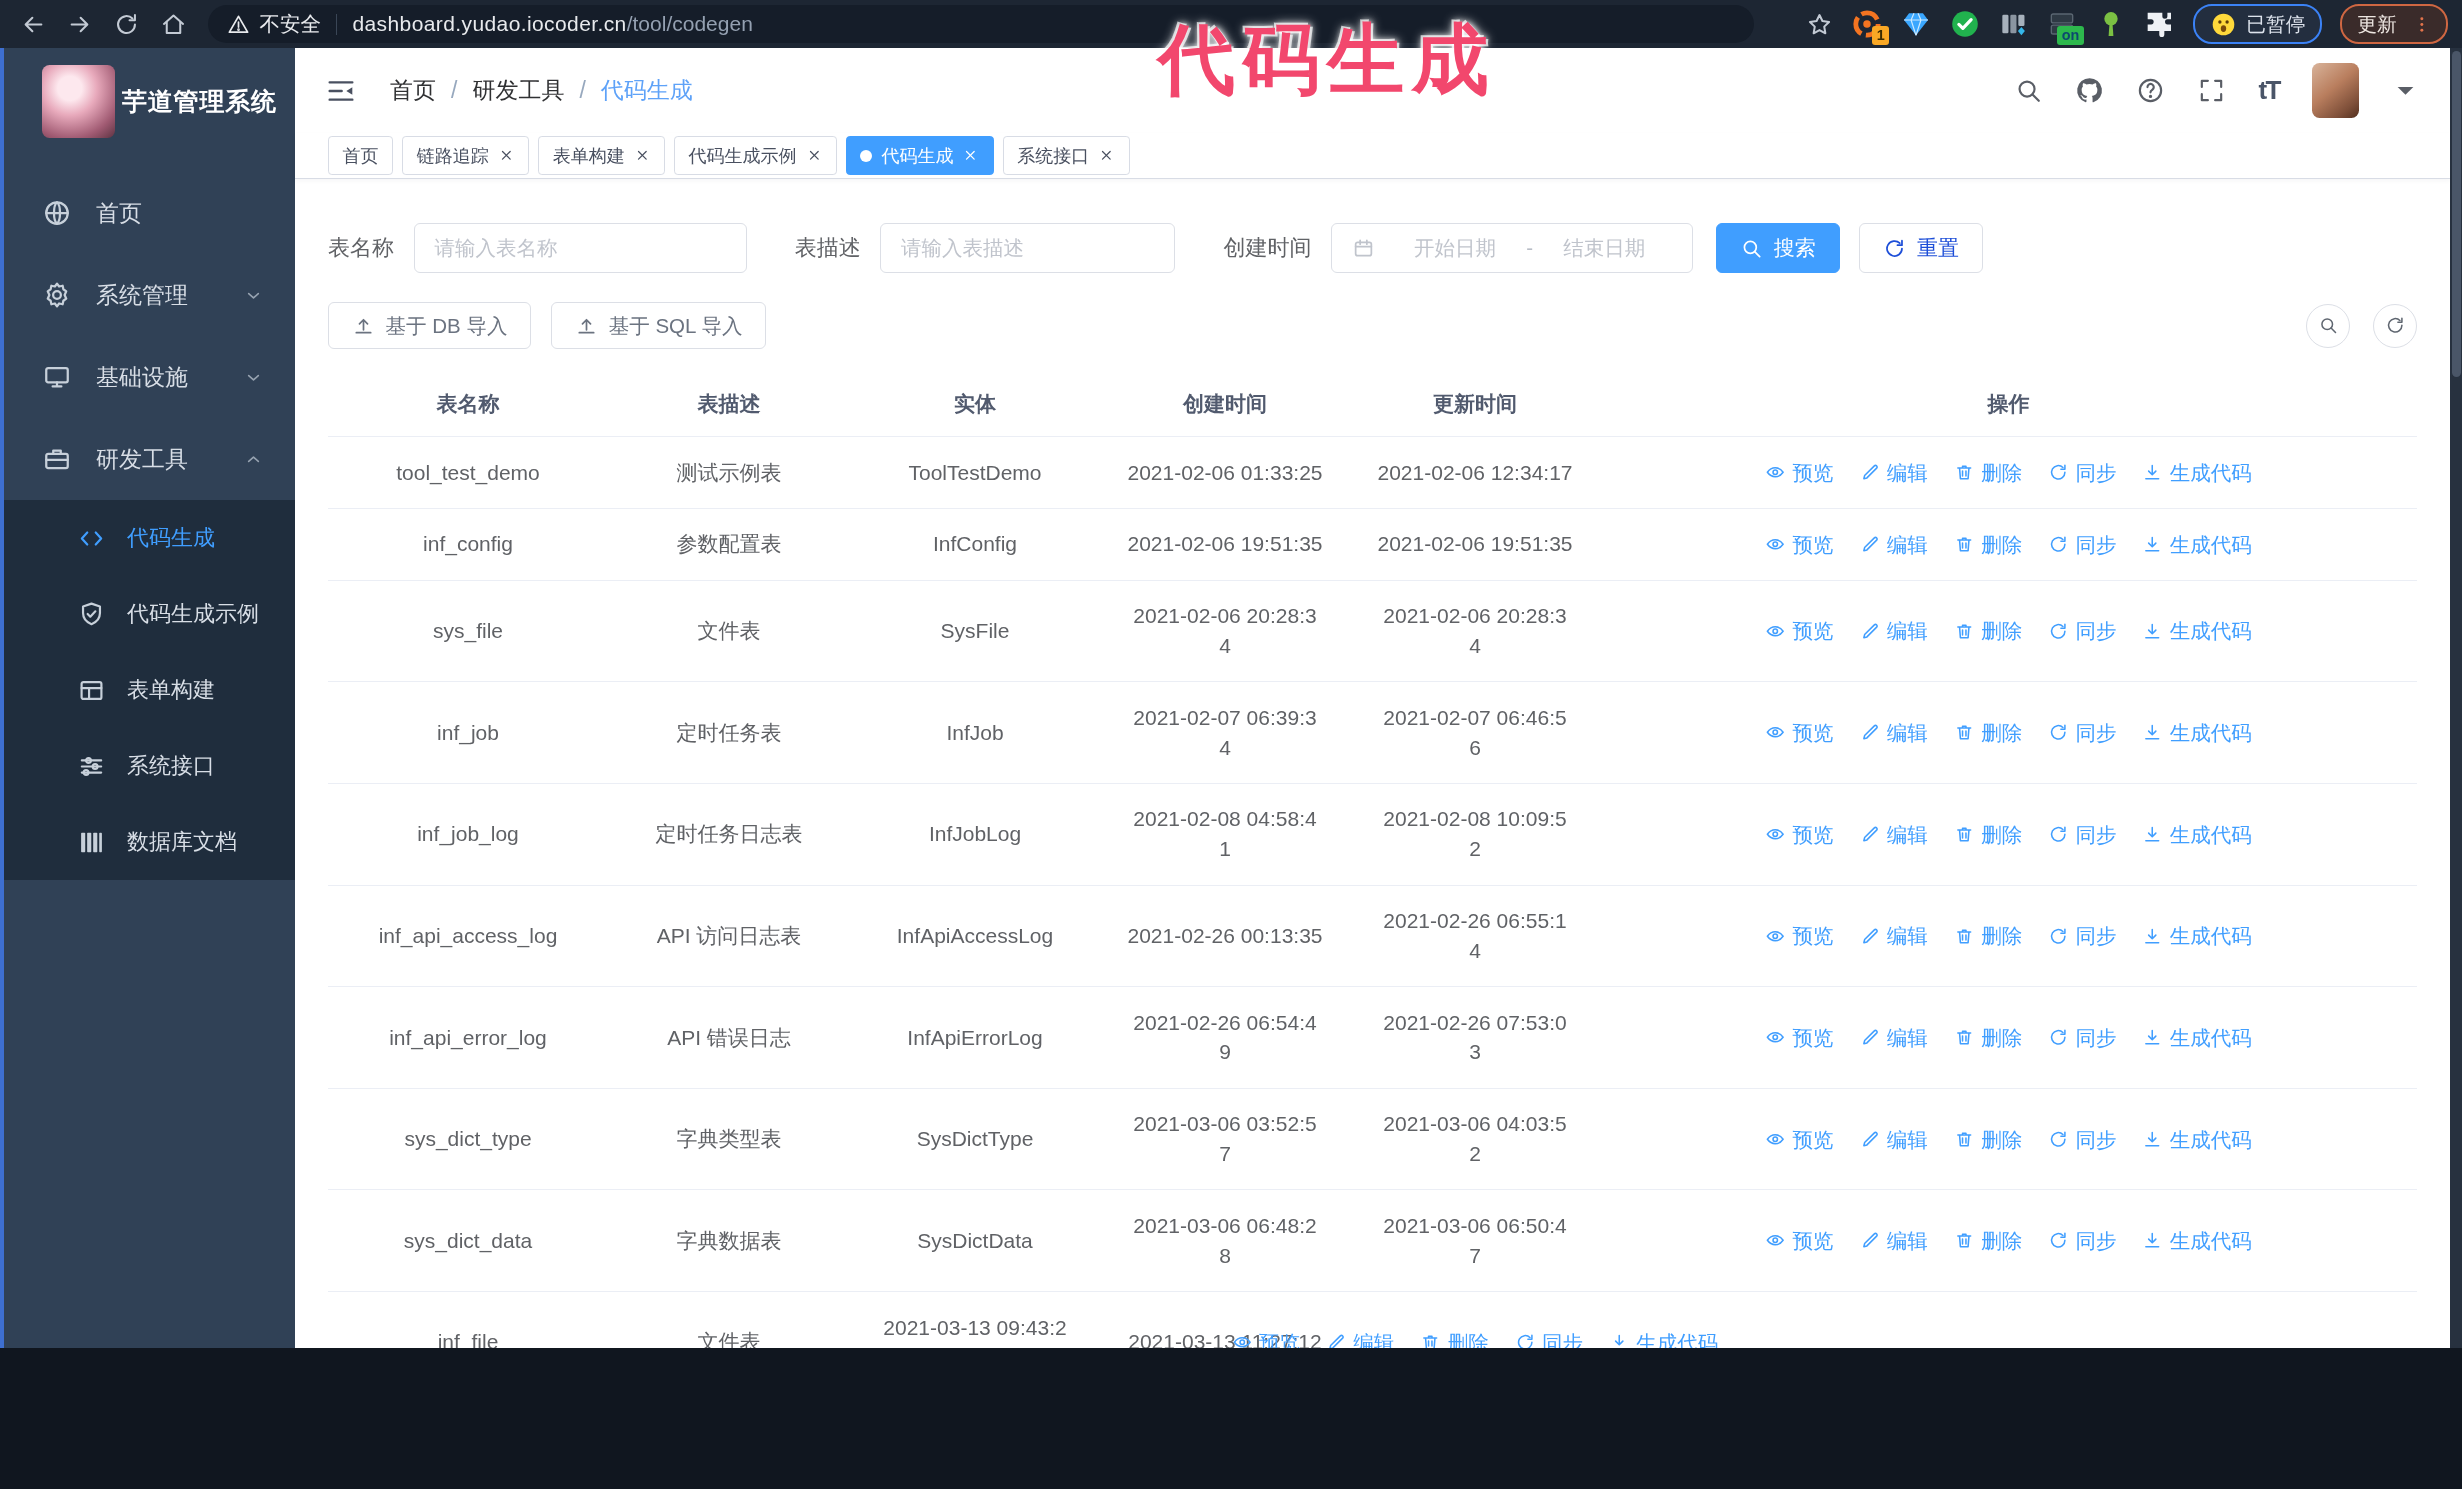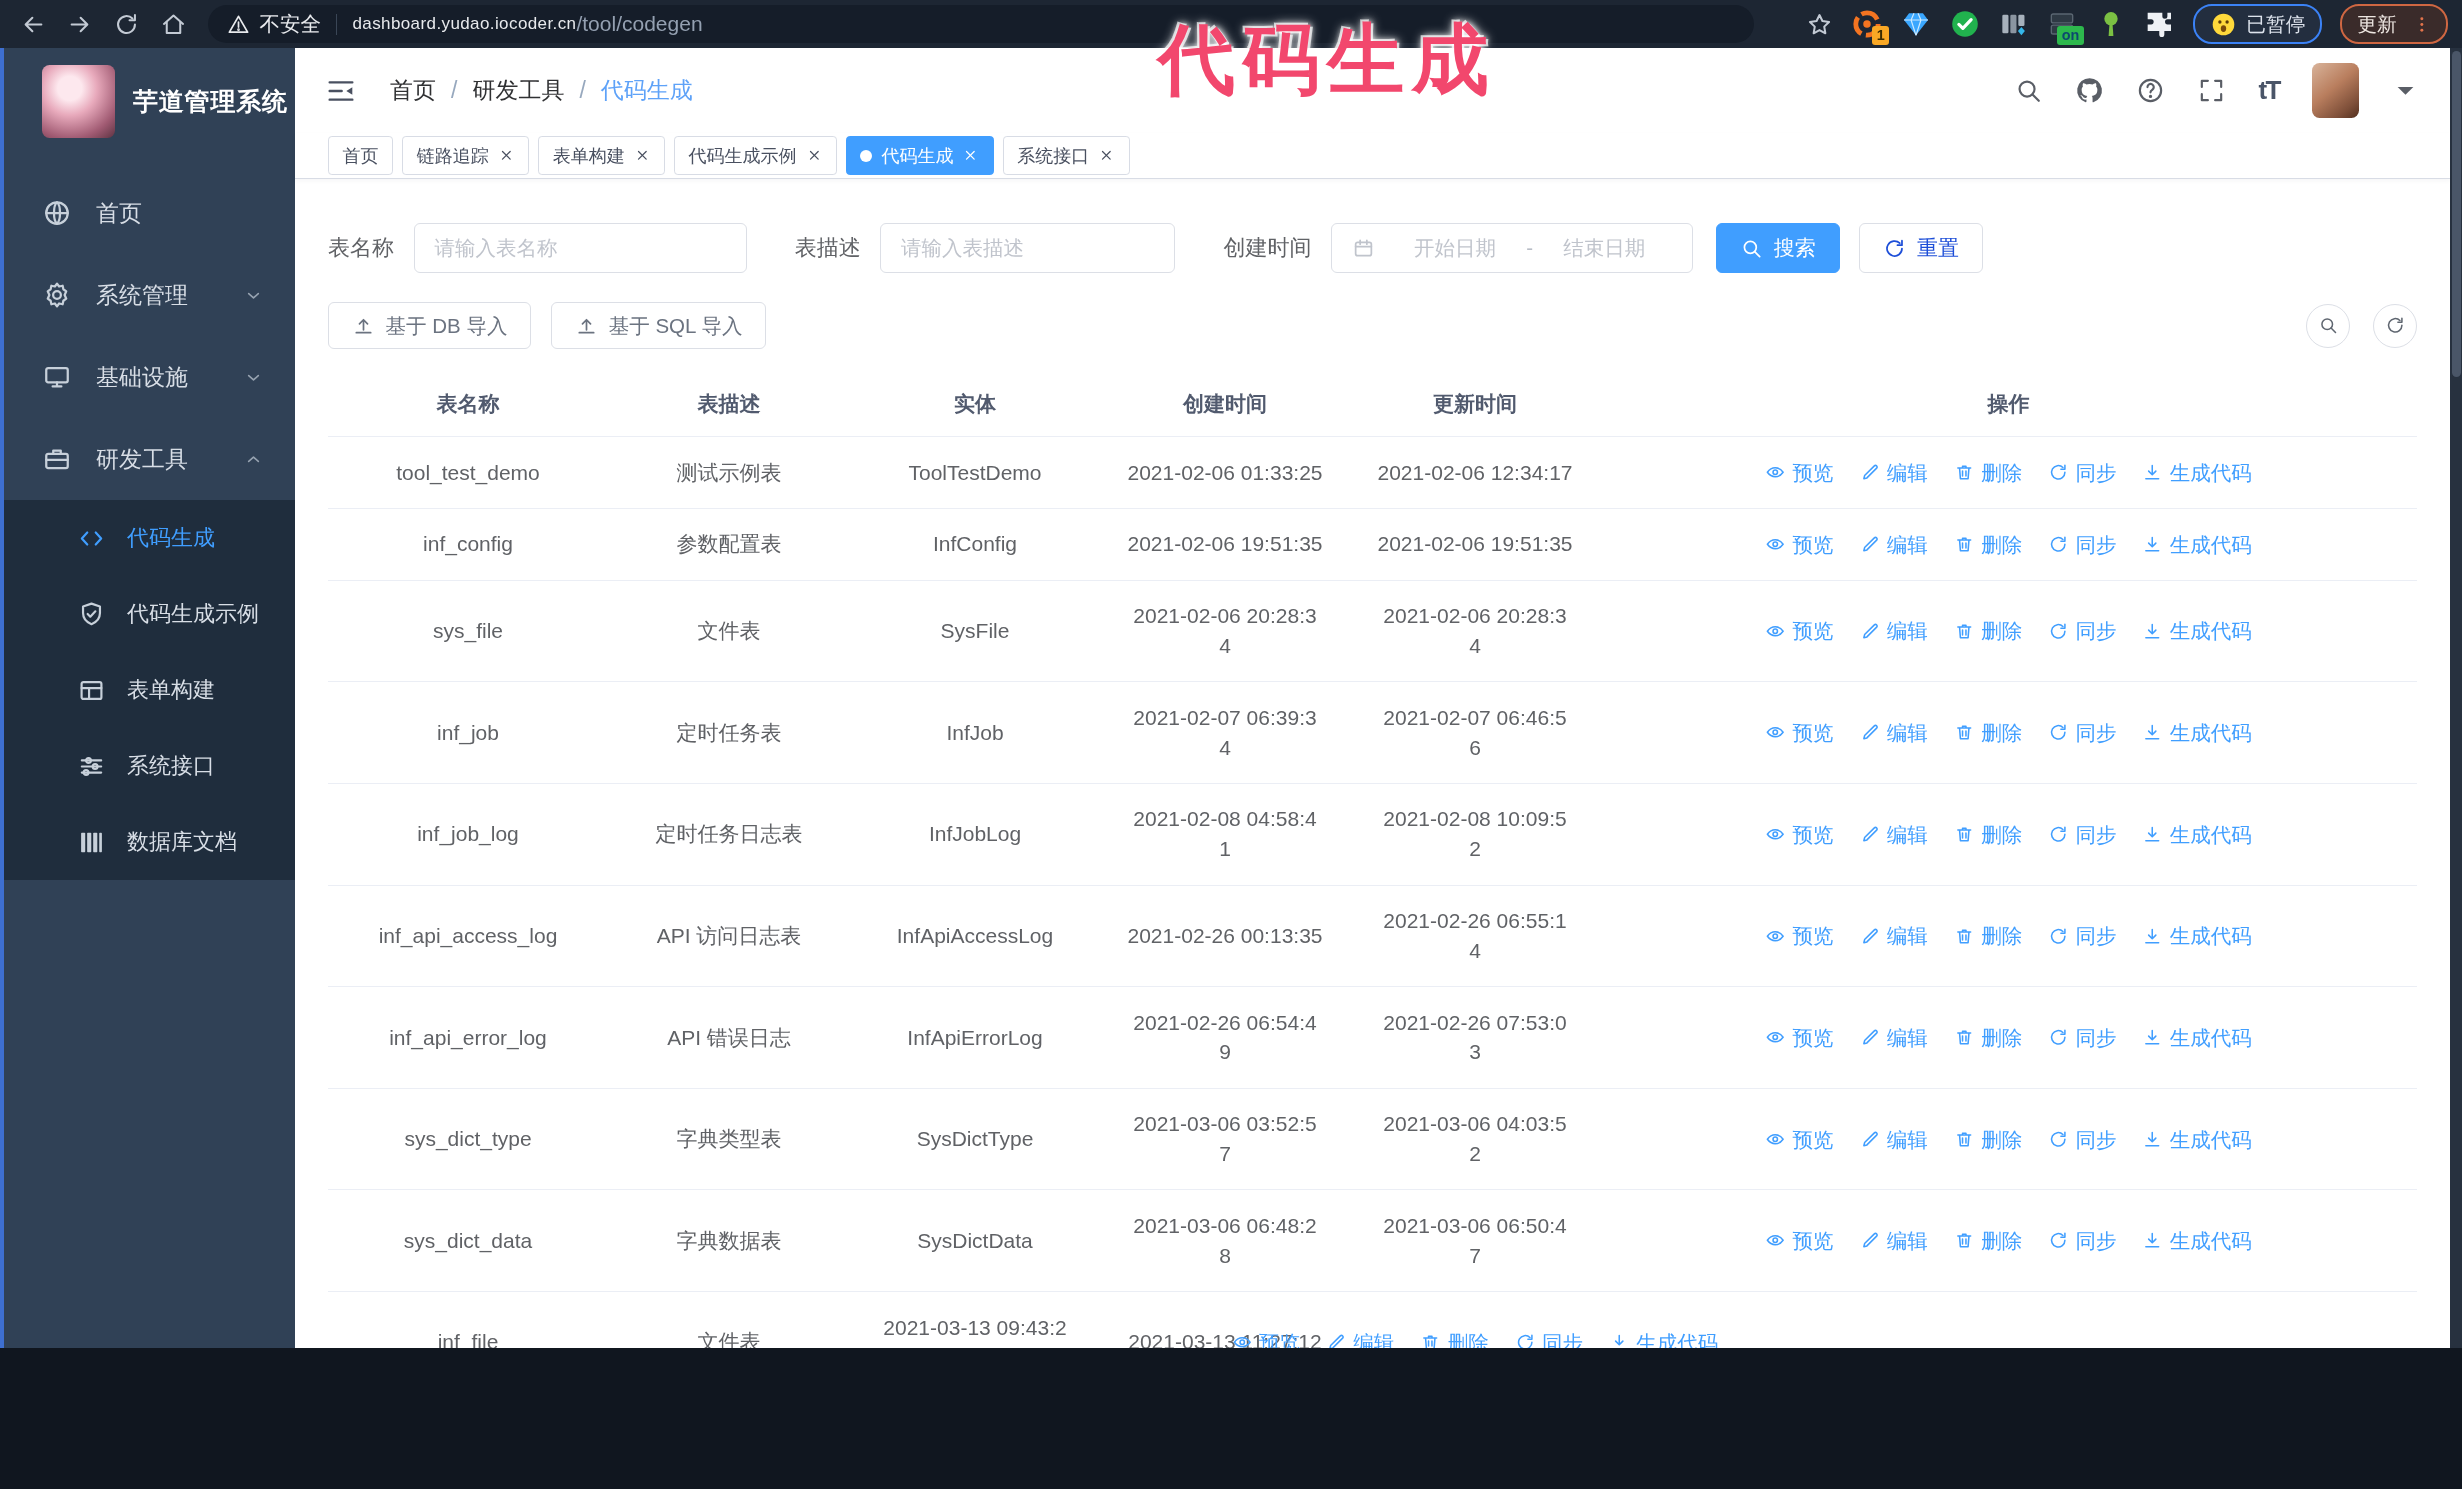--- a/index.html
+++ b/index.html
@@ -10,21 +10,21 @@
 
   
   .chrome{position:absolute;top:0;left:0;right:0;height:48px;background:#1d2633;
           display:flex;align-items:center;color:#cfd6e0;z-index:3;}
   .chrome .navico{width:27px;height:27px;margin-left:19.7px;color:#c3cad4;}
   .addr{height:38px;background:#151d29;border-radius:19.7px;display:flex;align-items:center;
         margin-left:21px;width:1546px;padding:0 19.7px;box-sizing:border-box;}
   .addr .warn{width:23px;height:23px;color:#e8eaed;}
   .addr .sec{font-size:20.5px;color:#e8eaed;margin-left:9px;}
   .addr .div{width:1.5px;height:21px;background:#3a4656;margin:0 15px;}
-  .addr .host{font-size:17px;color:#e8eaed;letter-spacing:0.4px;}
+  .addr .host{font-size:21px;color:#e8eaed;letter-spacing:0.4px;}
   .addr .path{font-size:21px;color:#94a0b1;}
   .chrome-right{margin-left:auto;display:flex;align-items:center;gap:18px;padding-right:13.6px;}
   .chrome-right .navico{margin-left:0;}
   .ext{position:relative;width:32px;height:32px;display:inline-flex;}
   .ext svg{width:100%;height:100%;}
   .badge{position:absolute;right:-6px;bottom:-4.5px;font-size:14.4px;line-height:1;background:#f9a825;
          color:#3a2a00;border-radius:3px;padding:2.3px 4.5px;font-weight:bold;}
   .badge.on{background:#2db84d;color:#0c4a6e;}
   .pill{height:36px;border-radius:19px;display:flex;align-items:center;gap:9px;padding:0 15px;font-size:19.7px;}
   .pill.paused{border:2.3px solid #3b82f6;background:#232e3f;color:#dde3ec;}
@@ -33,21 +33,21 @@
   .pill .dots{width:19.7px;height:23px;}
 
   
   .app{position:absolute;top:48px;left:0;right:12px;bottom:0;display:flex;}
   .vscroll{position:absolute;top:48px;right:0;bottom:0;width:12px;background:#27313f;z-index:4;}
   .vscroll .thumb{position:absolute;top:3px;left:1.5px;right:1.5px;height:326px;background:#4a5668;border-radius:4.5px;}
   .left-edge{position:absolute;top:48px;left:0;bottom:0;width:3.8px;background:#3e6fd0;z-index:5;}
 
   
   .sidebar{width:295px;flex:none;background:#304156;color:#cfd7e3;overflow:hidden;}
-  .logo-row{display:flex;align-items:center;gap:18px;padding:16.7px 0 15px 42px;}
+  .logo-row{display:flex;align-items:center;gap:7px;padding:16.7px 0 15px 42px;}
   .logo-img{width:73px;height:73px;border-radius:7.6px;flex:none;
             background:radial-gradient(circle at 38% 32%,#fde8ee 0 18%,#e8aabc 40%,#a05a72 75%,#5d3342 100%);}
   .logo-title{font-size:25px;font-weight:bold;color:#fff;letter-spacing:0.8px;}
   .menu{margin-top:19.7px;}
   .menu-item{display:flex;align-items:center;height:82px;padding:0 27px 0 42px;font-size:23px;
              color:#d8dee6;cursor:pointer;}
   .menu-item .ico{width:30px;height:30px;margin-right:24px;color:#c7d0da;}
   .menu-item .chev{width:21px;height:21px;margin-left:auto;margin-right:4.5px;color:#97a3b1;}
   .submenu{background:#1f2d3d;}
   .submenu .menu-item{height:76px;padding-left:77px;font-size:22px;}

